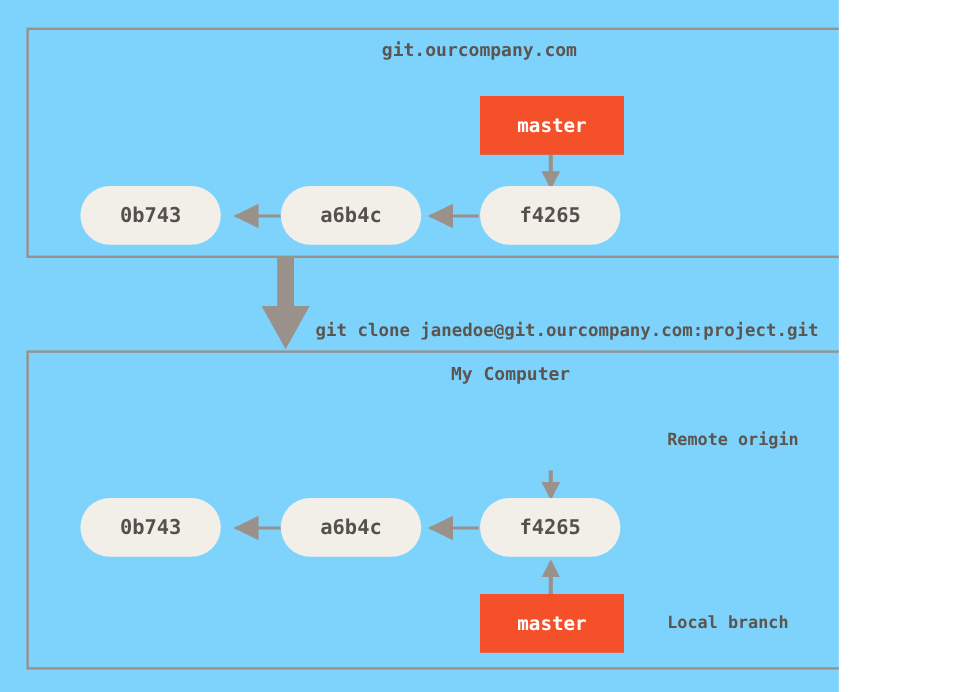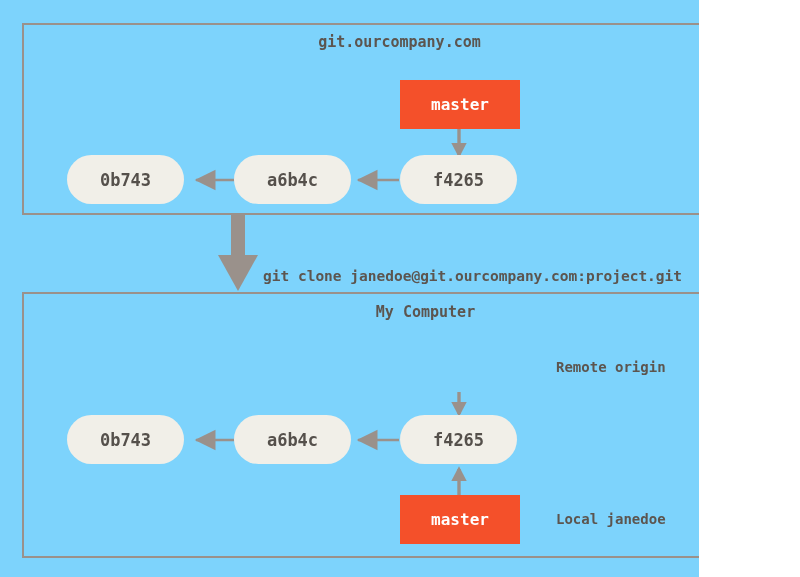--- a/index.html
+++ b/index.html
@@ -133,15 +133,15 @@
   <div class="side-label" style="left:556px; top:359px;">Remote origin</div>
 
   <div class="commit" style="left:67px; top:415px; width:117px; height:49px;">0b743</div>
 
   <div class="commit" style="left:234px; top:415px; width:117px; height:49px;">a6b4c</div>
 
   <div class="commit" style="left:400px; top:415px; width:117px; height:49px;">f4265</div>
 
   <div class="branch-box" style="left:400px; top:495px; width:120px; height:49px;">master</div>
 
-  <div class="side-label" style="left:556px; top:511px;">Local janedoe</div>
+  <div class="side-label" style="left:556px; top:511px;">Local branch</div>
 
 </div>
 
 </body></html>

